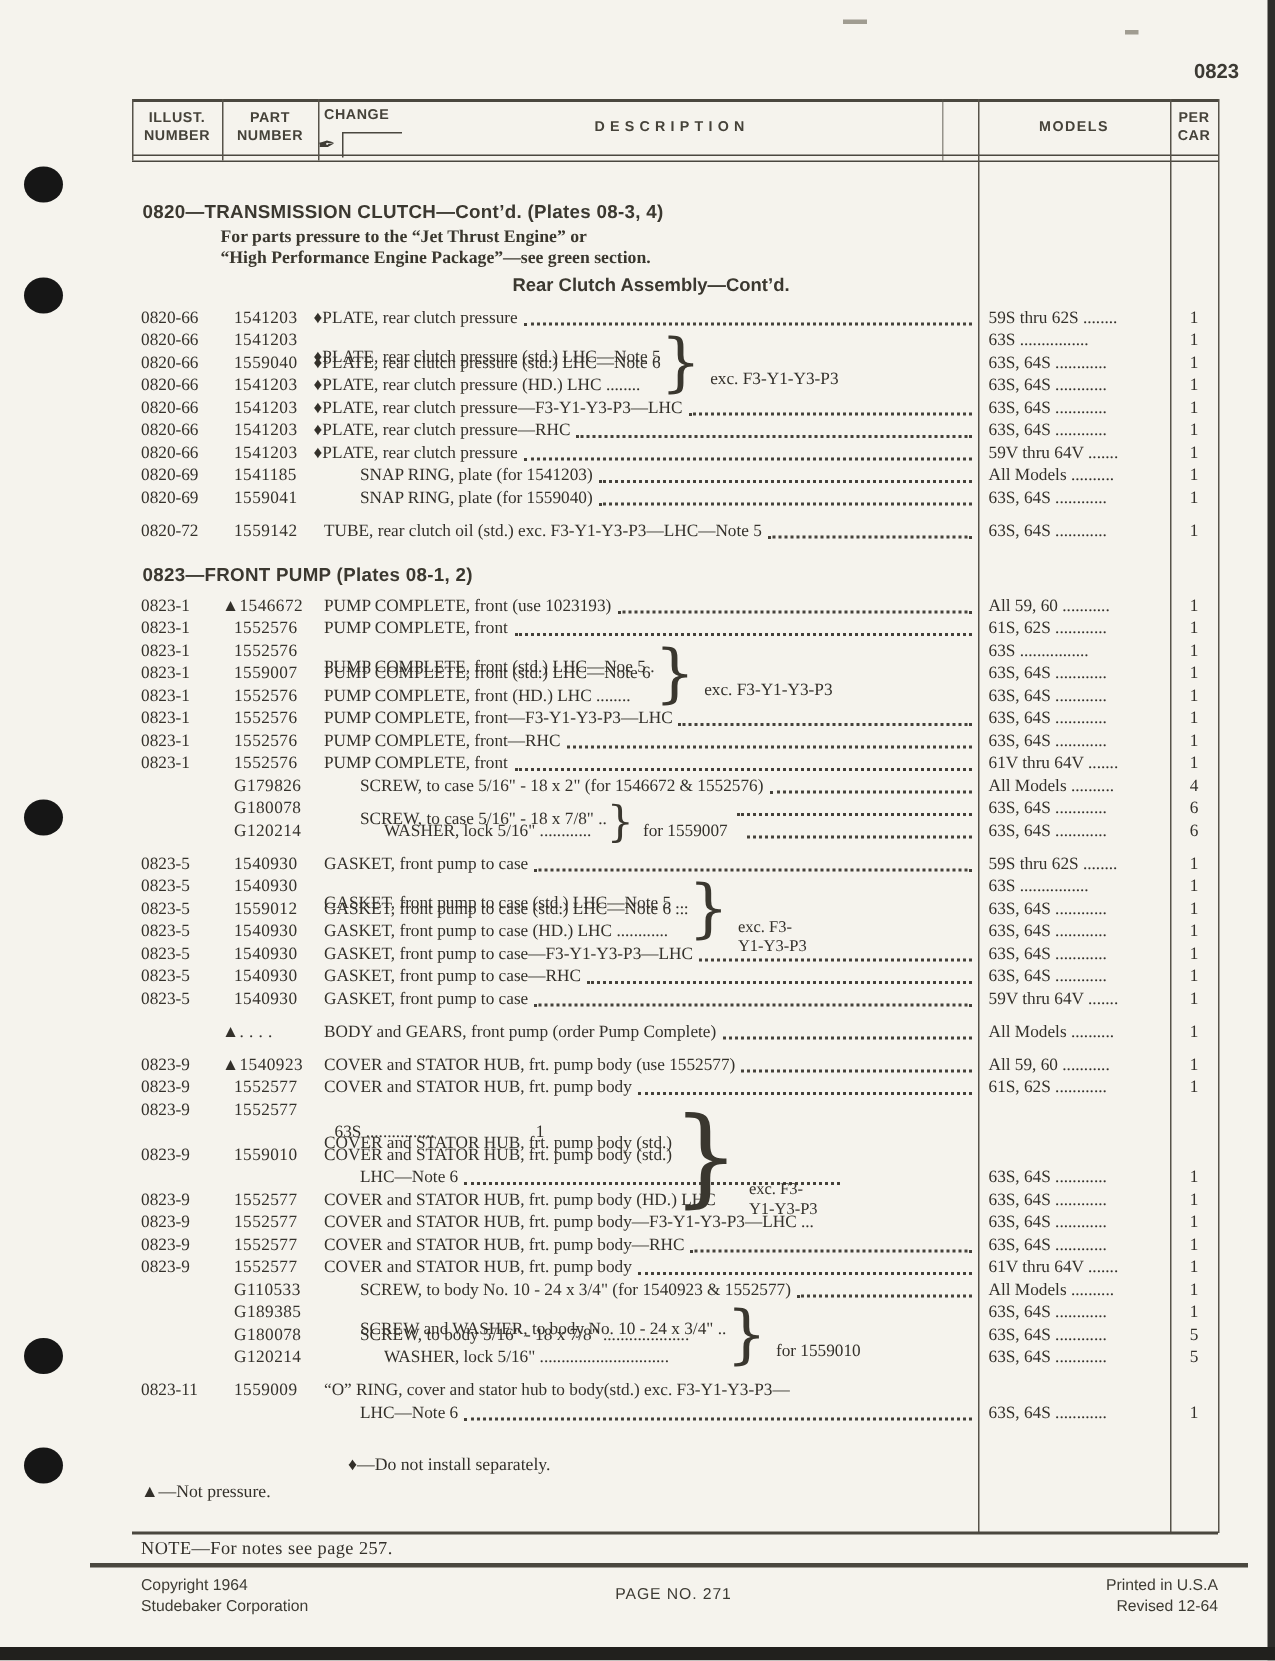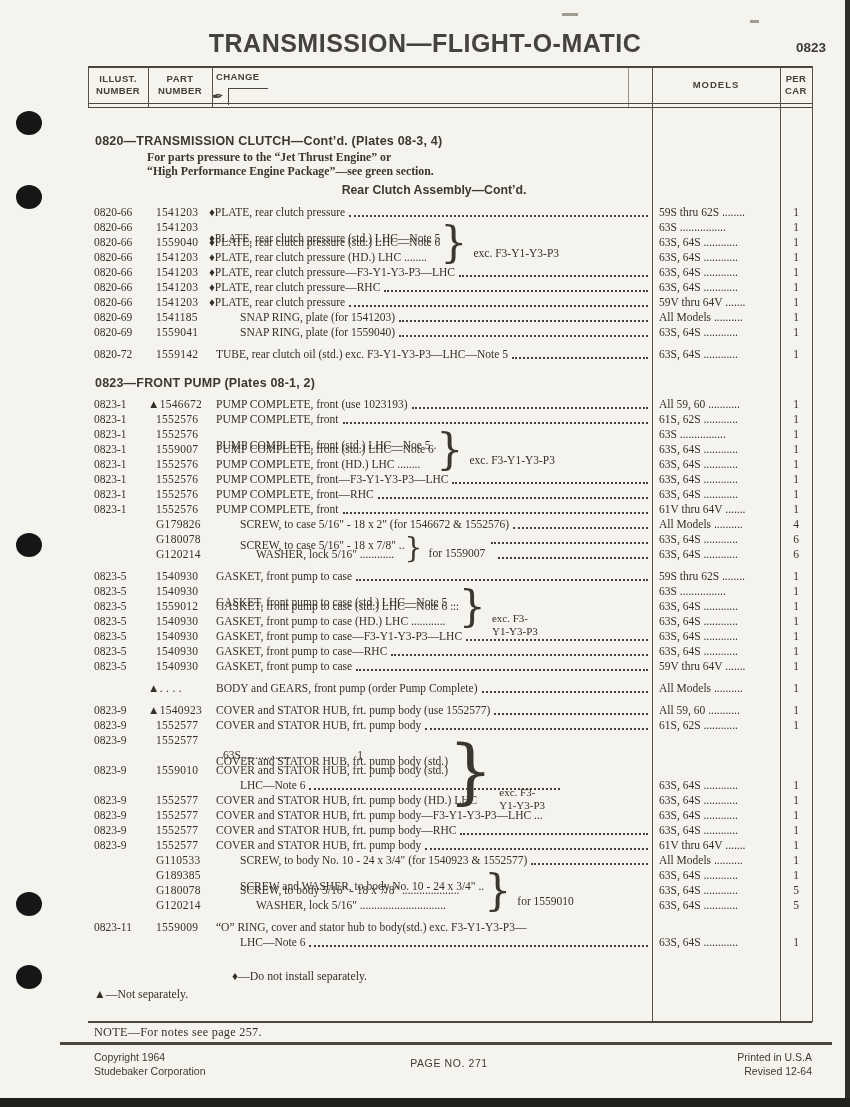--- a/index.html
+++ b/index.html
@@ -63,21 +63,20 @@
   <div class="hole" style="top:185px"></div>
   <div class="hole" style="top:533px"></div>
   <div class="hole" style="top:892px"></div>
   <div class="hole" style="top:965px"></div>
 
   <div class="scanmark" style="left:562px;top:13px;width:16px;height:3px"></div>
   <div class="scanmark" style="left:750px;top:20px;width:9px;height:3px"></div>
   <div class="edge-right"></div>
   <div class="edge-bottom"></div>
 
-  <div class="title">TRANSMISSION—FLIGHT-O-MATIC</div>
   <div class="pagecode">0823</div>
 
   <div class="rule" style="left:88px;top:66px;width:724px;height:2.2px"></div>
   <div class="rule" style="left:88px;top:103px;width:724px;height:1.4px"></div>
   <div class="rule" style="left:88px;top:106.6px;width:724px;height:1.4px"></div>
   <div class="vline" style="left:88px;top:66px;height:41px"></div>
   <div class="vline" style="left:148px;top:66px;height:41px"></div>
   <div class="vline" style="left:212px;top:66px;height:41px"></div>
   <div class="vline" style="left:628px;top:66px;height:41px;opacity:.6"></div>
   <div class="vline" style="left:652px;top:66px;height:956px"></div>
@@ -85,20 +84,21 @@
   <div class="vline" style="left:812px;top:66px;height:956px"></div>
 
   <div class="colhead" style="left:88px;top:73px;width:60px">ILLUST.</div>
   <div class="colhead" style="left:88px;top:85px;width:60px">NUMBER</div>
   <div class="colhead" style="left:148px;top:73px;width:64px">PART</div>
   <div class="colhead" style="left:148px;top:85px;width:64px">NUMBER</div>
   <div class="colhead" style="left:216px;top:71px;width:50px;text-align:left">CHANGE</div>
   <div class="rule" style="left:228px;top:88px;width:40px;height:1.4px"></div>
   <div class="rule" style="left:228px;top:88px;width:1.4px;height:17px"></div>
   <span class="nib">✒</span>
+  <div class="colhead deschead" style="left:268px;top:79px;width:360px">DESCRIPTION</div>
   <div class="colhead" style="left:652px;top:79px;width:128px;letter-spacing:1px">MODELS</div>
   <div class="colhead" style="left:780px;top:73px;width:32px">PER</div>
   <div class="colhead" style="left:780px;top:85px;width:32px">CAR</div>
 
   <div id="content">
       <div class="section">
         <div class="sec-title first">0820—TRANSMISSION CLUTCH—Cont’d. (Plates 08-3, 4)</div>
         <div class="intro">
           <div>For parts pressure to the “Jet Thrust Engine” or</div>
           <div>“High Performance Engine Package”—see green section.</div>
@@ -657,21 +657,21 @@
               </span>
               <span class="c-m">63S, 64S ............</span>
               <span class="c-p">1</span>
             </div>
           </div>
         </div>
       </div>
     </div>
 
   <div class="fnote" style="left:232px;top:969px">♦—Do not install separately.</div>
-  <div class="fnote" style="left:94px;top:987px">▲—Not separately.</div>
+  <div class="fnote" style="left:94px;top:987px">▲—Not pressure.</div>
 
   <div class="rule" style="left:88px;top:1021px;width:724px;height:1.6px"></div>
   <div class="noteline">NOTE—For notes see page 257.</div>
   <div class="rule" style="left:60px;top:1042px;width:772px;height:3.2px"></div>
 
   <div class="foot" style="left:94px;top:1051px">
     <div>Copyright 1964</div>
     <div>Studebaker Corporation</div>
   </div>
   <div class="foot center" style="left:374px;top:1057px;width:150px;letter-spacing:.6px">PAGE NO. 271</div>

